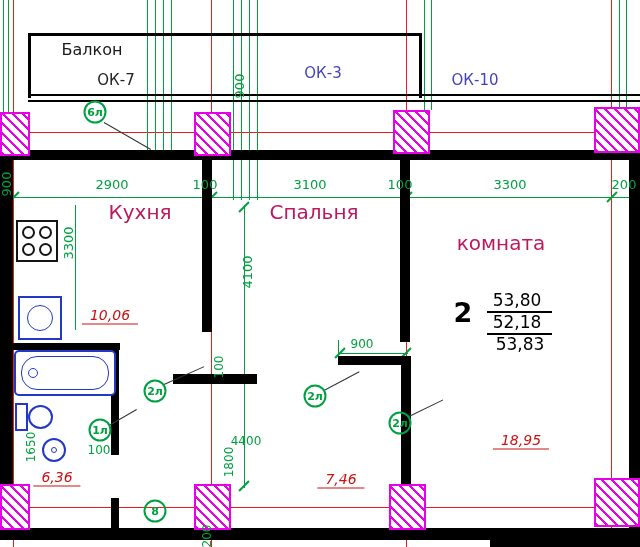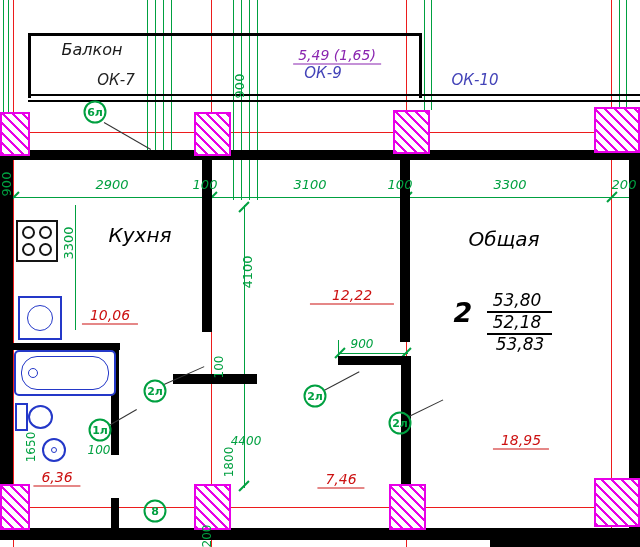--- a/index.html
+++ b/index.html
@@ -9,25 +9,25 @@
   
   .rl{position:absolute;background:#ec1c1c;}
   .rl.v{width:1px;top:0;height:547px;}
   .rl.h{height:1px;left:0;width:640px;}
   .gl{position:absolute;background:#00a040;}
   .wall{position:absolute;background:#000;}
   .blk{position:absolute;background:#000;}
   .col{position:absolute;border:2px solid #e800e8;
        background:repeating-linear-gradient(45deg,#e800e8 0 2px,#ffffff 2px 7px);}
   
-  .t{position:absolute;transform:translate(-50%,-50%);white-space:nowrap;line-height:1;font-style:italic;}
+  .t{position:absolute;transform:translate(-50%,-50%);white-space:nowrap;line-height:1;}
   .tv{position:absolute;transform:translate(-50%,-50%) rotate(-90deg);white-space:nowrap;line-height:1;}
   .g{color:#00a040;font-size:13px;}
   .gs{color:#00a040;font-size:12px;}
-  .room{font-size:20px;color:#000000;margin-top:23px;}
+  .room{font-size:20px;color:#be185d;}
   .broom{font-size:16px;color:#1a1a1a;}
   .area{color:#cc1111;font-size:14px;font-style:italic;border-bottom:1.5px solid #cc1111;padding:0 8px 2px;}
   .wide{padding:0 22px 2px;}
   .win{font-size:15px;color:#4343b8;}
   .winb{font-size:15px;color:#222;}
   .pur{font-size:14px;color:#8a25b0;border-bottom:1px solid #8a25b0;padding:0 5px 2px;}
   .marker{position:absolute;width:23px;height:23px;border:2px solid #00a040;border-radius:50%;
           color:#00a040;font-size:11px;font-weight:bold;display:flex;align-items:center;
           justify-content:center;transform:translate(-50%,-50%);background:transparent;}
   .tick{position:absolute;width:14px;height:2px;background:#00a040;
@@ -131,26 +131,26 @@
     <div class="inset" style="left:12px;top:16px;width:10px;height:10px;border-radius:50%"></div>
   </div>
   <div class="fix" style="left:15px;top:403px;width:13px;height:28px"></div>
   <div class="fix" style="left:28px;top:405px;width:25px;height:24px;border-radius:50%"></div>
   <div class="fix" style="left:42px;top:438px;width:24px;height:24px;border-radius:50%">
     <div class="inset" style="left:7px;top:7px;width:6px;height:6px;border-radius:50%"></div>
   </div>
 
   <span class="t broom" style="left:92px;top:50px">Балкон</span>
   <span class="t room" style="left:140px;top:212px">Кухня</span>
-  <span class="t room" style="left:504px;top:216px">Общая</span>
+  <span class="t room" style="left:314px;top:212px">Спальня</span>
+  <span class="t room" style="left:501px;top:243px">комната</span>
 
   <span class="t winb" style="left:116px;top:80px">ОК-7</span>
-  <span class="t win" style="left:323px;top:73px">ОК-9</span>
+  <span class="t win" style="left:323px;top:73px">ОК-3</span>
   <span class="t win" style="left:475px;top:80px">ОК-10</span>
-  <span class="t pur" style="left:337px;top:56px">5,49 (1,65)</span>
 
   <span class="t g" style="left:112px;top:184px">2900</span>
   <span class="t g" style="left:205px;top:184px">100</span>
   <span class="t g" style="left:310px;top:184px">3100</span>
   <span class="t g" style="left:400px;top:184px">100</span>
   <span class="t g" style="left:510px;top:184px">3300</span>
   <span class="t g" style="left:624px;top:184px">200</span>
 
   <span class="tv g" style="left:6px;top:184px">900</span>
   <span class="tv g" style="left:239px;top:86px">900</span>
@@ -158,21 +158,20 @@
   <span class="tv g" style="left:247px;top:272px">4100</span>
   <span class="t gs" style="left:246px;top:441px">4400</span>
   <span class="tv gs" style="left:229px;top:462px">1800</span>
   <span class="tv gs" style="left:31px;top:447px">1650</span>
   <span class="t gs" style="left:99px;top:450px">100</span>
   <span class="t gs" style="left:362px;top:344px">900</span>
   <span class="tv gs" style="left:219px;top:367px">100</span>
   <span class="tv gs" style="left:207px;top:536px">200</span>
 
   <span class="t area" style="left:110px;top:316px">10,06</span>
-  <span class="t area wide" style="left:352px;top:296px">12,22</span>
   <span class="t area" style="left:521px;top:441px">18,95</span>
   <span class="t area" style="left:57px;top:478px">6,36</span>
   <span class="t area" style="left:341px;top:480px">7,46</span>
 
   <span class="t num2" style="left:463px;top:312px">2</span>
   <span class="t frac" style="left:517px;top:300px">53,80</span>
   <div class="fl" style="left:487px;top:311px;width:65px"></div>
   <span class="t frac" style="left:517px;top:322px">52,18</span>
   <div class="fl" style="left:487px;top:333px;width:65px"></div>
   <span class="t frac" style="left:520px;top:344px">53,83</span>

